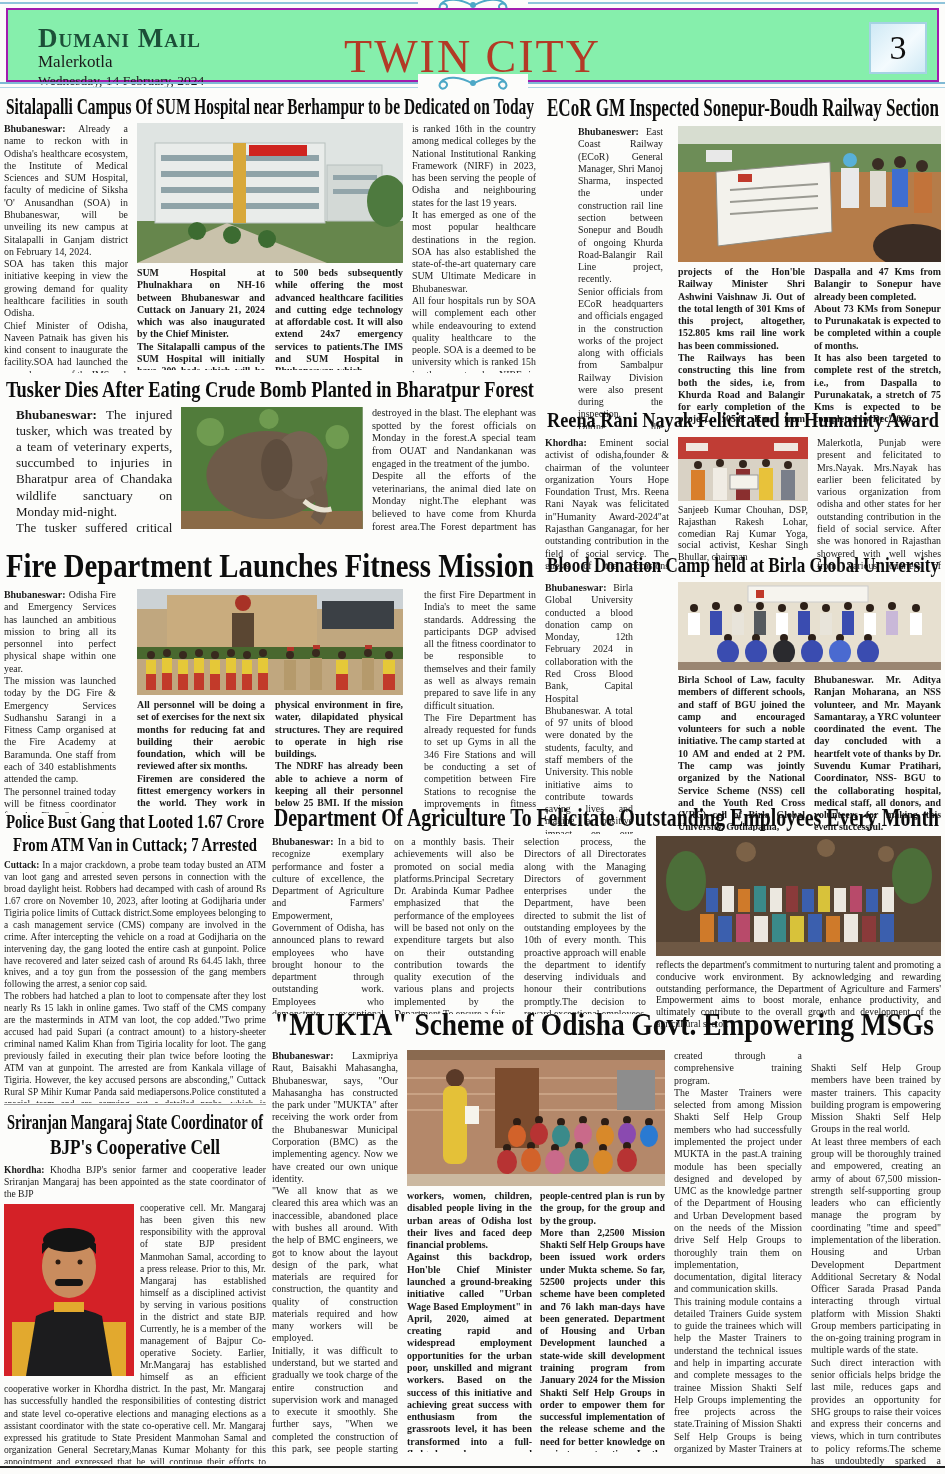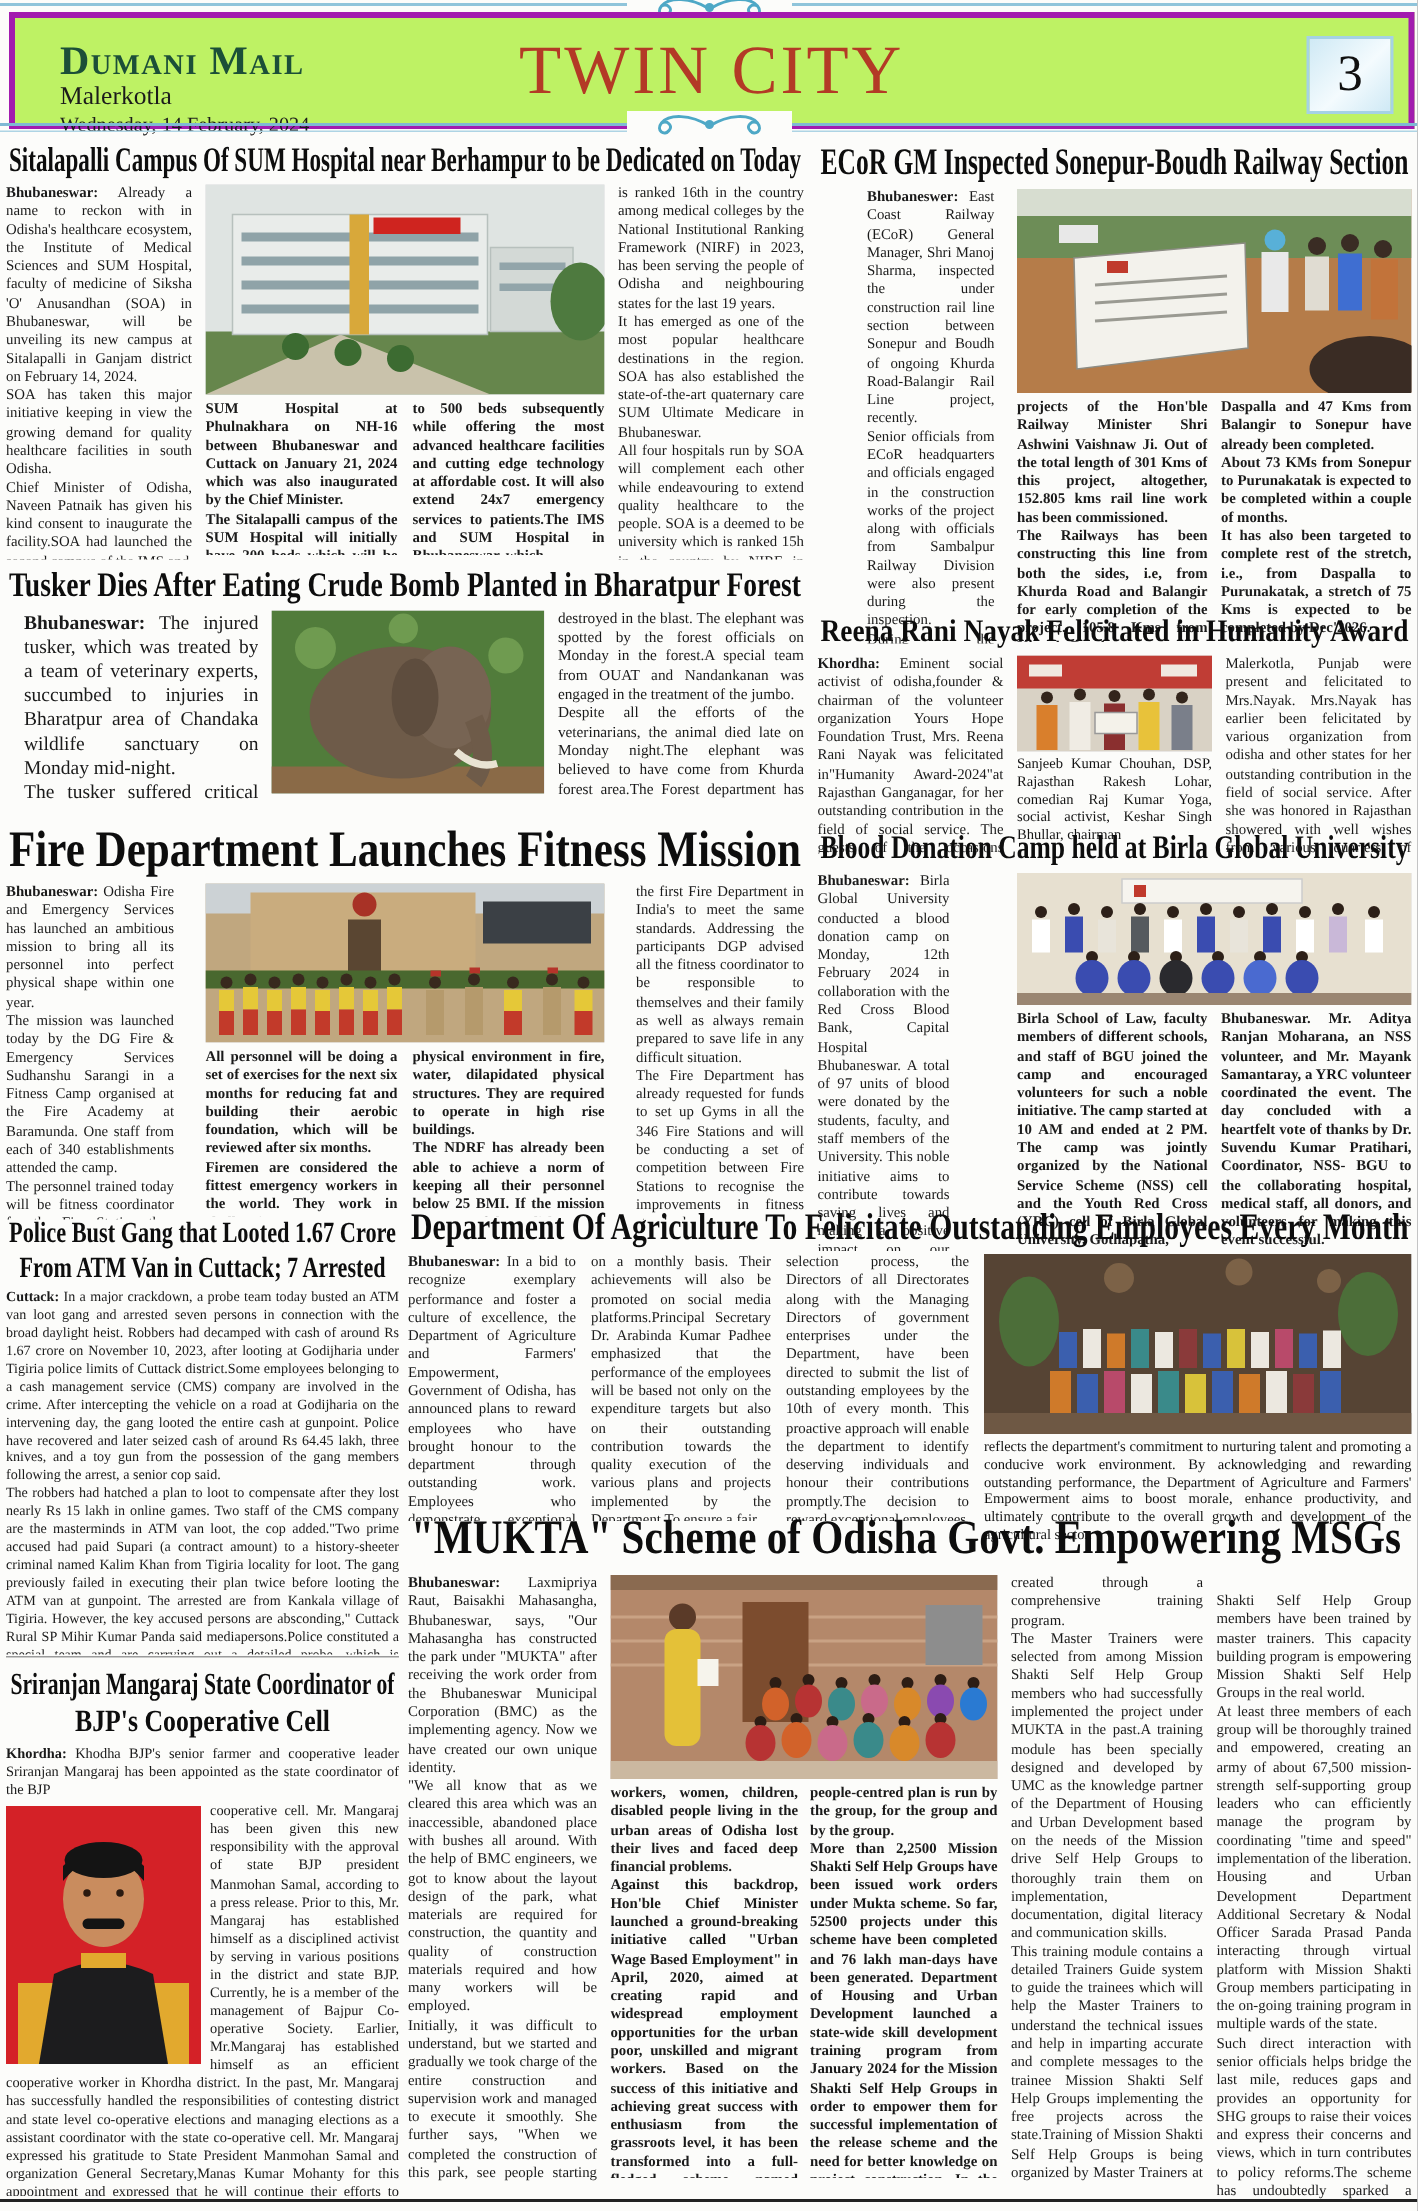--- a/index.html
+++ b/index.html
@@ -1,26 +1,26 @@
 <!DOCTYPE html>
 <html><head>
 <meta charset="utf-8">
 <style>
   html,body{margin:0;padding:0;background:#9a9a9a;}
   #page{position:relative;width:945px;height:1474px;margin:0 auto;background:#fcfcfa;
         font-family:"Liberation Serif",serif;color:#141414;overflow:hidden;}
   
   .top-rule{position:absolute;top:2px;left:0;width:945px;height:2px;background:#8fc4da;}
   .masthead-box{position:absolute;top:8px;left:6px;width:929px;height:70px;
-        border:4px solid #a21caf;background:#bef264;}
+        border:2px solid #a21caf;background:#86efac;}
   .mast-left{position:absolute;top:14px;left:30px;line-height:1.05;}
   .paper-name{font-variant:small-caps;font-weight:bold;font-size:27px;color:#1c4f38;letter-spacing:1px;}
   .paper-city{font-size:17px;color:#1b1b1b;margin-top:1px;}
   .paper-date{font-size:13.5px;color:#1b1b1b;margin-top:3px;}
-  .section-title{position:absolute;top:8px;left:50%;transform:translateX(-50%);
+  .section-title{position:absolute;top:20px;left:50%;transform:translateX(-50%);
         font-size:46px;color:#b33a26;letter-spacing:2px;white-space:nowrap;}
   .page-box{position:absolute;top:12px;right:10px;width:54px;height:48px;
         background:linear-gradient(135deg,#cfe9f5,#f4fbfe 55%,#cfe9f5);
         border:2px solid #a5d2e4;display:flex;align-items:center;justify-content:center;
         font-size:34px;color:#101010;}
   .mast-divider{position:absolute;top:82px;left:0;width:945px;height:3px;
         border-top:2px solid #7fb9d4;border-bottom:1px solid #aed4e4;}
   .ornament{position:absolute;left:50%;transform:translateX(-50%);background:#fcfcfa;}
   .orn-top{top:-4px;}
   .orn-mid{top:74px;}

